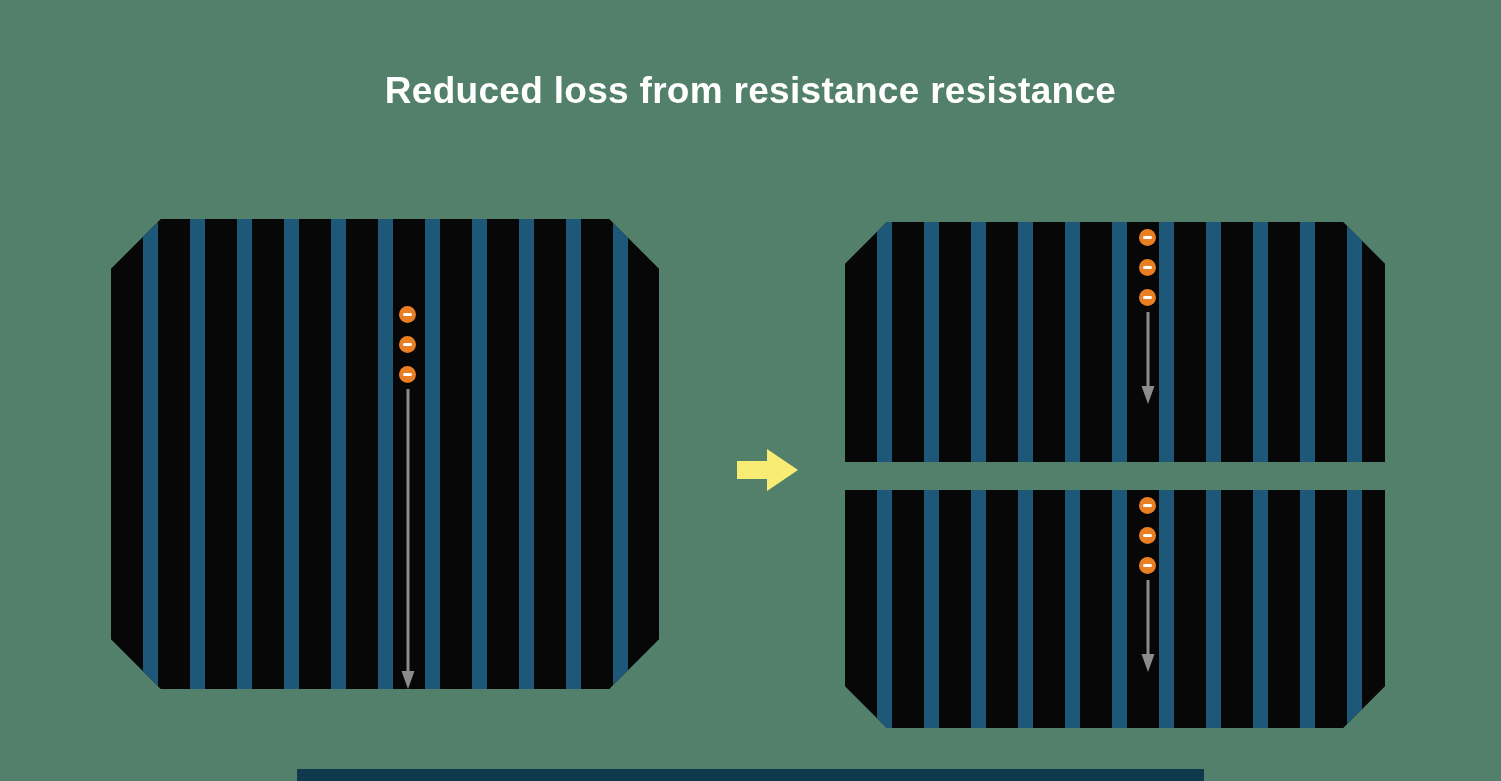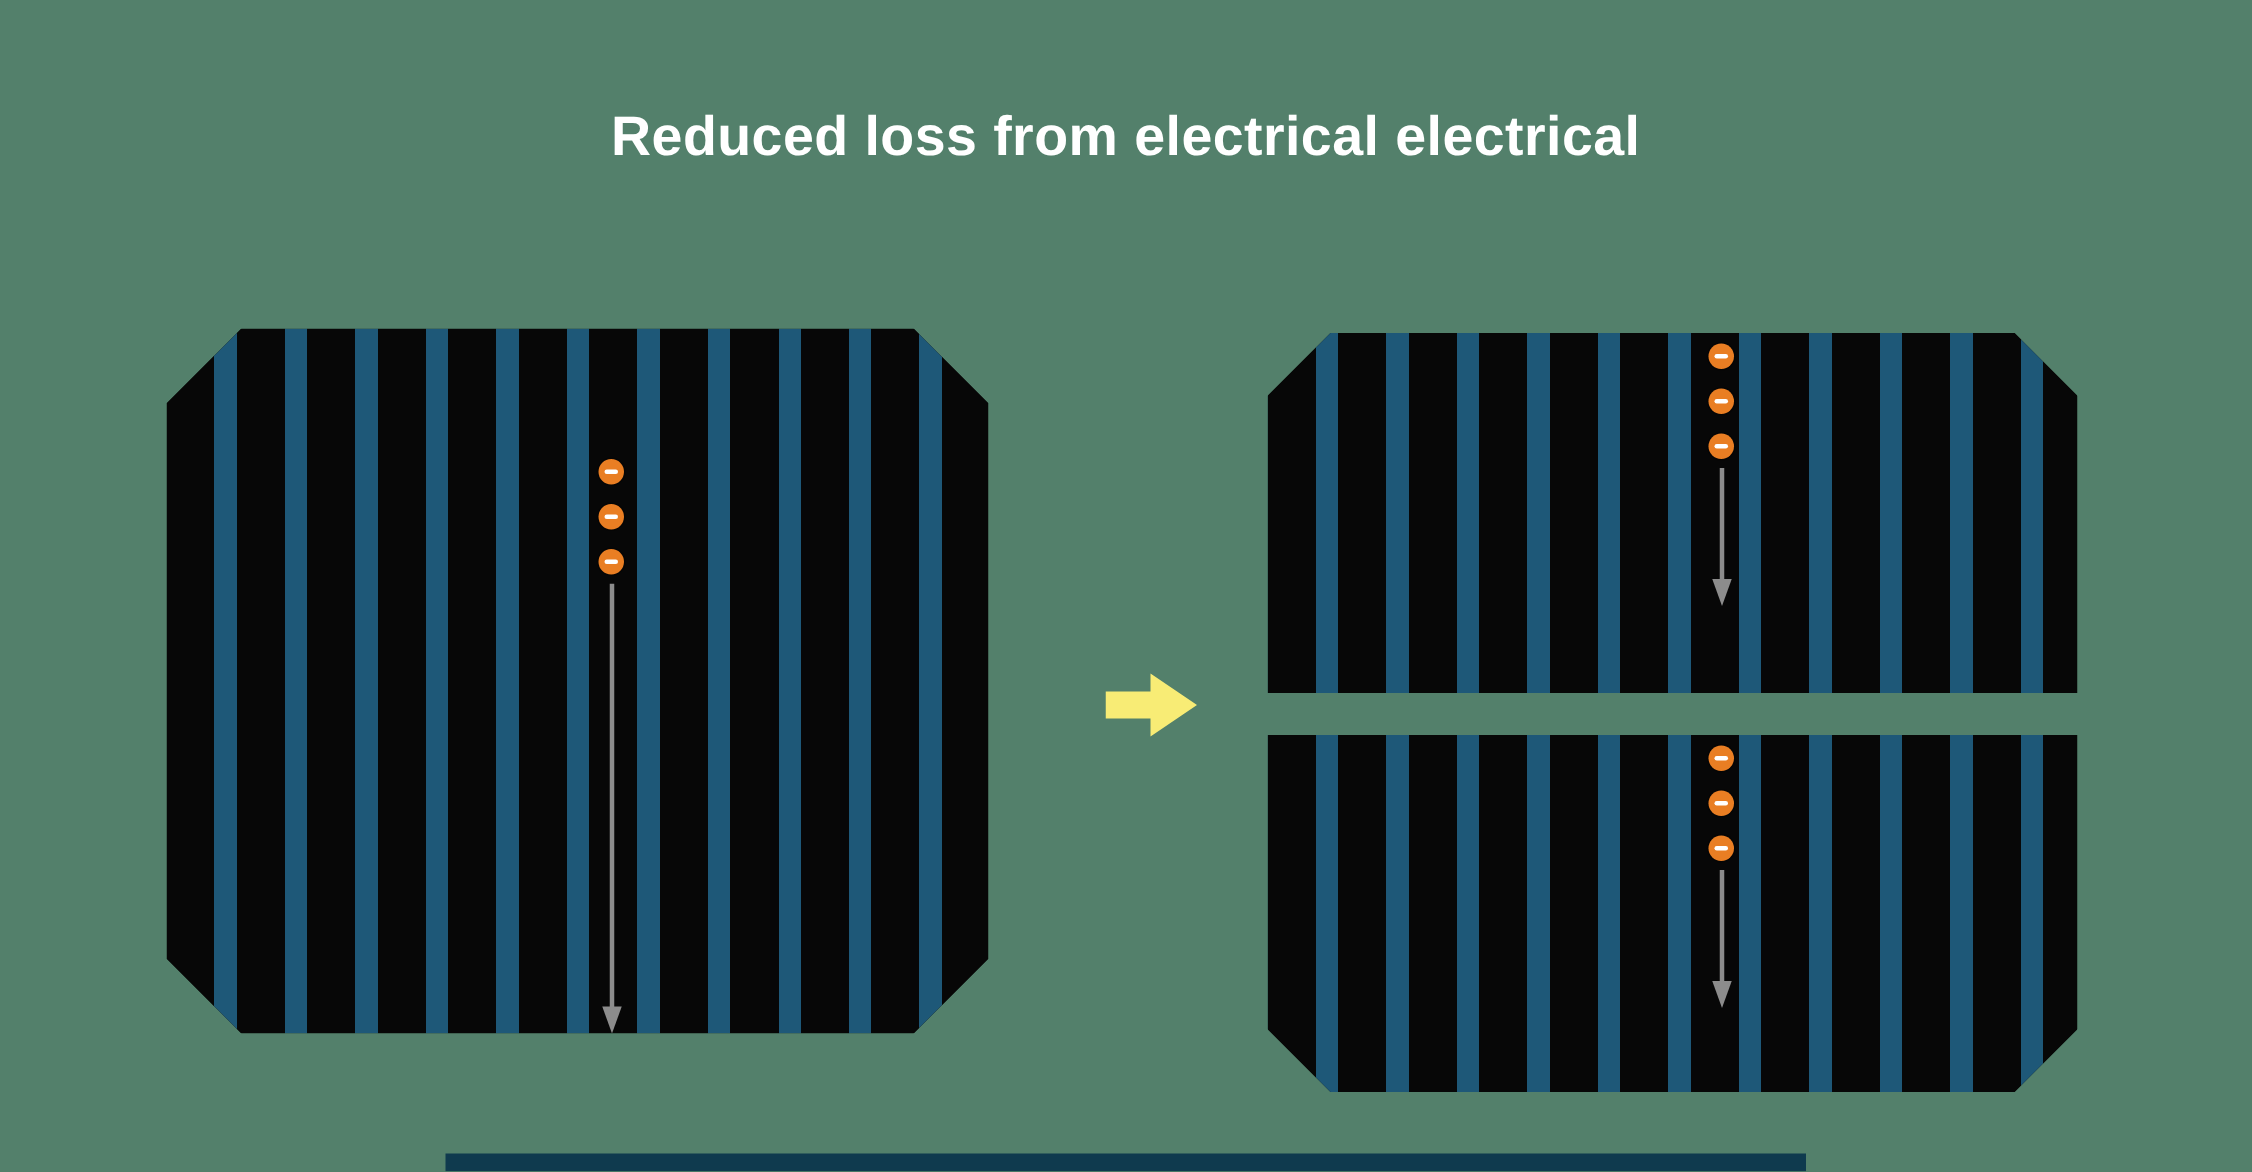--- a/index.html
+++ b/index.html
@@ -112,21 +112,21 @@
     left:297px; top:769px;
     width:907px; height:12px;
     background:var(--bottom-bar);
   }
 </style>
 </head>
 <body>
 
 <div class="canvas">
 
-  <h1 class="title">Reduced loss from electrical electrical</h1>
+  <h1 class="title">Reduced loss from resistance resistance</h1>
 
   <section class="cell cell-full">
     <div class="flow flow-full">
       <div class="electron-group">
           <div class="electron"></div>
           <div class="electron"></div>
           <div class="electron"></div>
         </div>
       <svg class="down-arrow" width="16" height="300" viewBox="0 0 16 300" aria-hidden="true">
         <line x1="8" y1="0" x2="8" y2="284" stroke="currentColor" stroke-width="3"></line>

